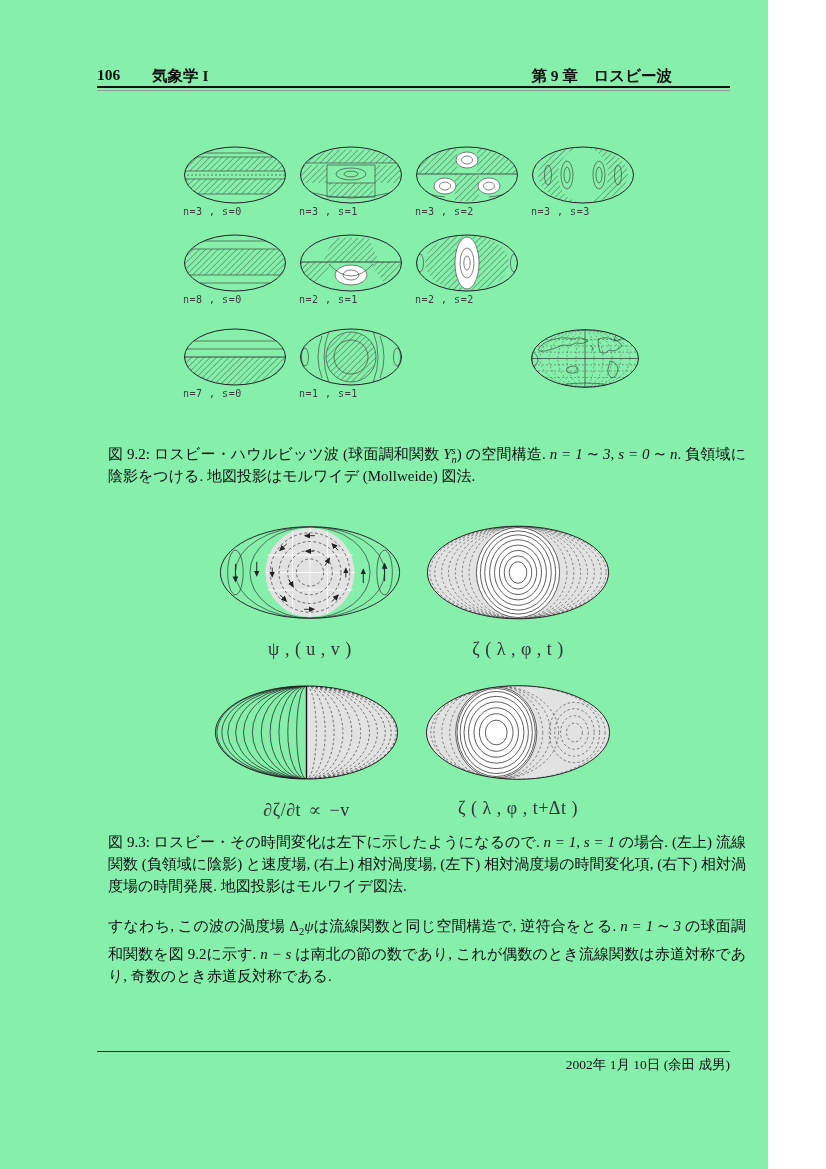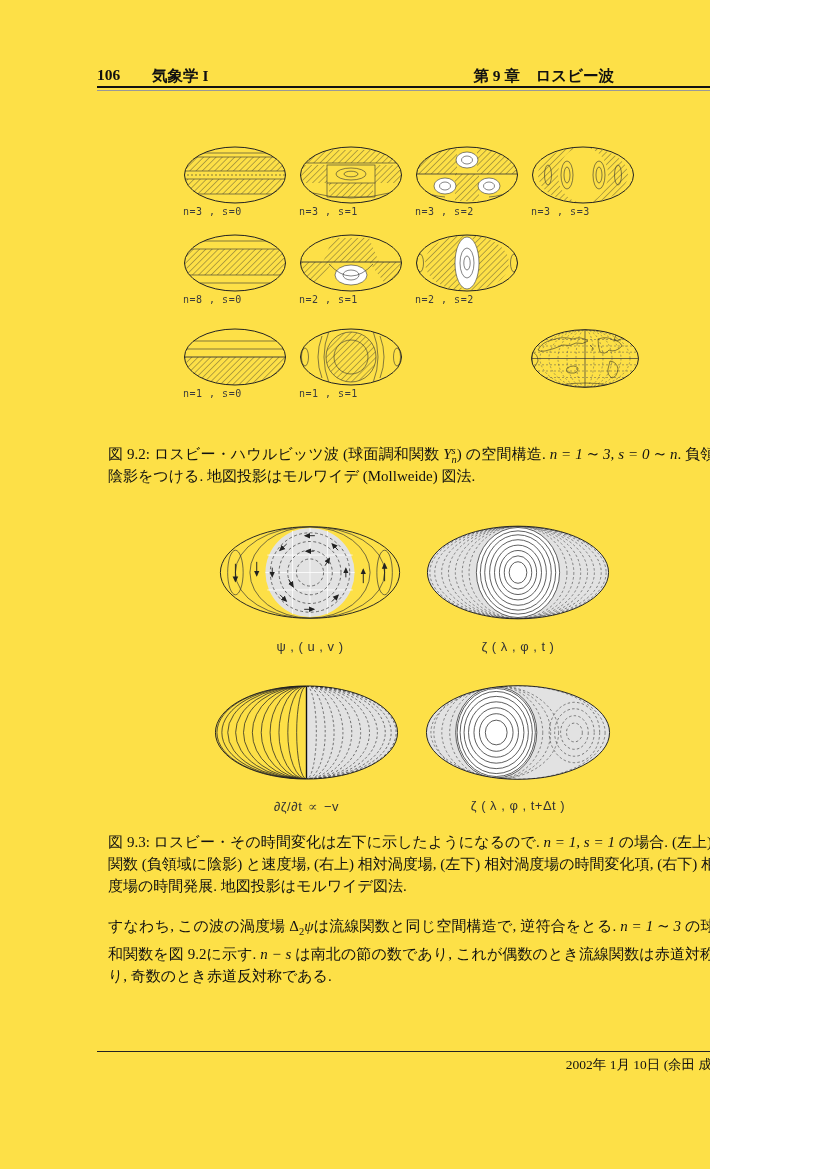--- a/index.html
+++ b/index.html
@@ -1,28 +1,28 @@
 <!DOCTYPE html>
 <html lang="ja"><head>
 <meta charset="utf-8">
 <style>
   html,body{margin:0;padding:0;background:#fff;}
-  .page{position:relative;width:710px;height:1169px;background:#fde047;overflow:hidden;
+  .page{position:relative;width:768px;height:1169px;background:#86efac;overflow:hidden;
         font-family:"Liberation Serif","DejaVu Serif",serif;color:#111;}
   .hd{position:absolute;top:66px;font-weight:bold;font-size:15.5px;}
   .rule1{position:absolute;left:97px;top:86px;width:633px;height:2px;background:#111;}
   .rule2{position:absolute;left:97px;top:90px;width:633px;height:1px;background:#999;}
   .mm{position:absolute;width:104px;height:58px;}
   .mlabel{position:absolute;width:104px;text-align:left;
           font-family:"DejaVu Sans Mono","Liberation Mono",monospace;
           font-size:10px;color:#3c3c3c;letter-spacing:.5px;}
   .panel{position:absolute;}
   .plabel{position:absolute;text-align:center;
-          font-family:Liberation Sans, sans-serif;
-          font-size:13px;color:#333;letter-spacing:.5px;}
+          font-family:Liberation Serif, serif;
+          font-size:18px;color:#333;letter-spacing:.5px;}
   .cap,.bodyp{position:absolute;left:96px;width:638px;margin:12px;
           font-size:15px;line-height:22px;text-align:justify;}
   .mi{font-style:italic;}
   .ss{display:inline-block;vertical-align:-0.42em;font-size:0.7em;line-height:0.85;}
   .ss span{display:block;}
   sub.sb{font-size:0.7em;}
   .frule{position:absolute;left:97px;top:1051px;width:633px;height:1px;background:#222;}
   .footer{position:absolute;left:97px;top:1056px;width:633px;display:flex;
           justify-content:flex-end;font-size:13.5px;}
 </style>
@@ -208,21 +208,21 @@
             <path d="M23,8 Q15,29 23,50"></path>
           <path d="M74,3 Q84,29 74,55"></path>
             <path d="M81,8 Q89,29 81,50"></path>
           <ellipse cx="6" cy="29" rx="3.5" ry="9"></ellipse>
             <ellipse cx="98" cy="29" rx="3.5" ry="9"></ellipse>
         </g>
       </g>
       <ellipse cx="52" cy="29" rx="50.5" ry="28" fill="none" stroke="#222" stroke-width="1"></ellipse>
     </svg>
 
-    <div class="mlabel" style="left:183px;top:388px">n=1 , s=0</div>
+    <div class="mlabel" style="left:183px;top:388px">n=7 , s=0</div>
     <div class="mlabel" style="left:299px;top:388px">n=1 , s=1</div>
 
     <svg style="position:absolute;left:530px;top:329px;width:110px;height:59px" viewBox="0 0 110 59">
       <g clip-path="url(#wclip)">
         <g stroke="#555" stroke-width="0.5" fill="none" stroke-dasharray="2,2">
           <line x1="0" y1="10.5" x2="110" y2="10.5"></line>
             <line x1="0" y1="17" x2="110" y2="17"></line>
           <line x1="0" y1="23.2" x2="110" y2="23.2"></line>
             <line x1="0" y1="35.8" x2="110" y2="35.8"></line>
           <line x1="0" y1="42" x2="110" y2="42"></line>

